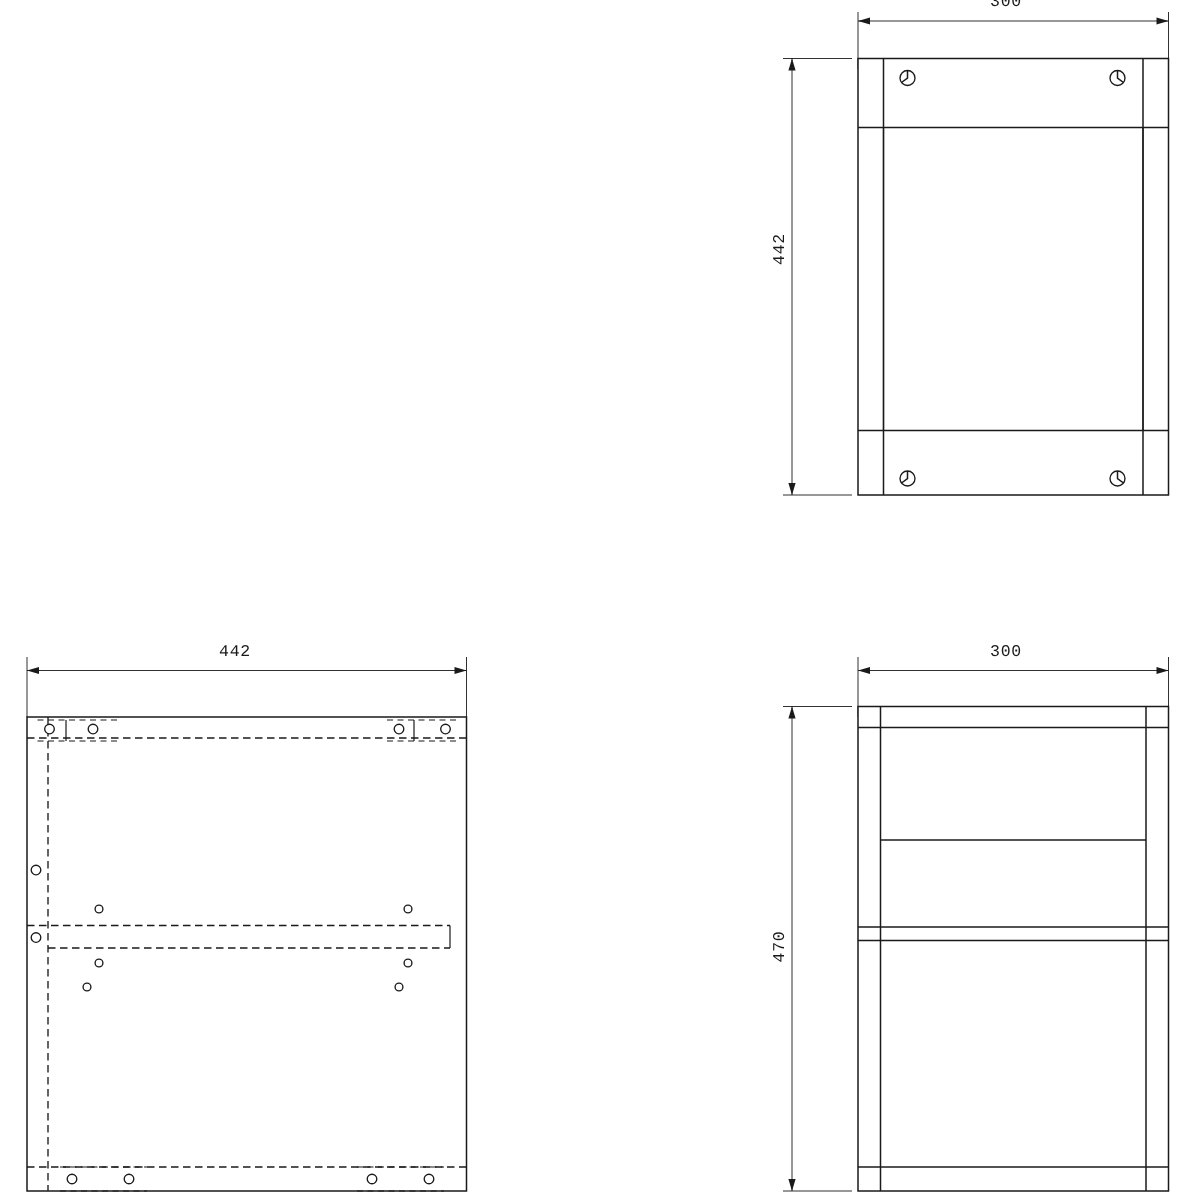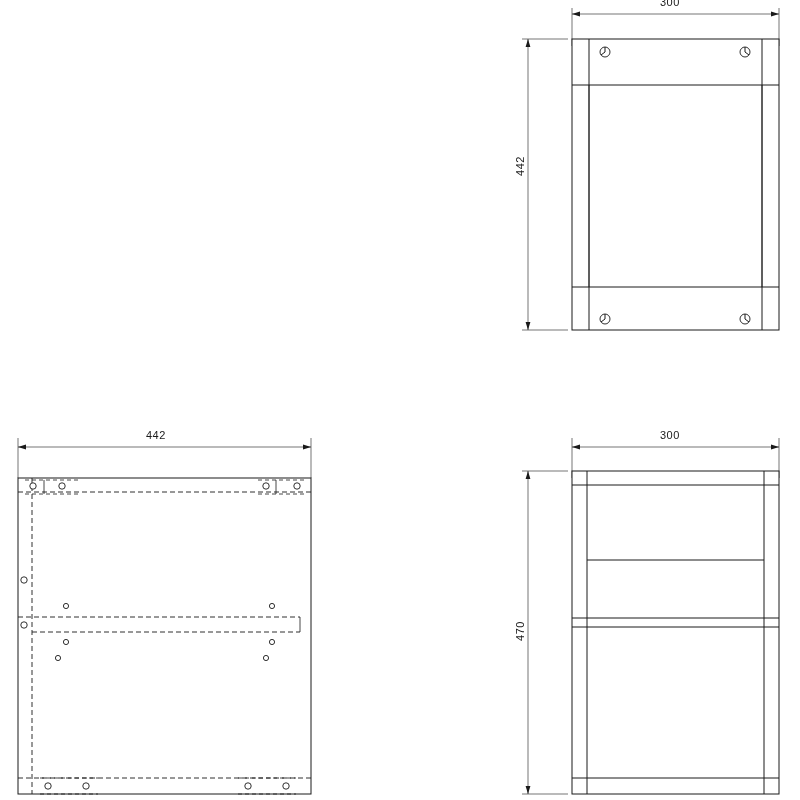--- a/index.html
+++ b/index.html
@@ -11,20 +11,21 @@
     width: 800px;
     height: 800px;
     font-family: "Liberation Sans", sans-serif;
     color: #1a1a1a;
     overflow: hidden;
   }
   #sheet {
     position: relative;
     width: 712px;
     height: 800px;
+    font-family: Liberation Mono, monospace;
   }
   .view {
     position: absolute;
   }
   .dim-label {
     position: absolute;
     font-size: 11px;
     color: #1a1a1a;
     letter-spacing: 0.5px;
     white-space: nowrap;

